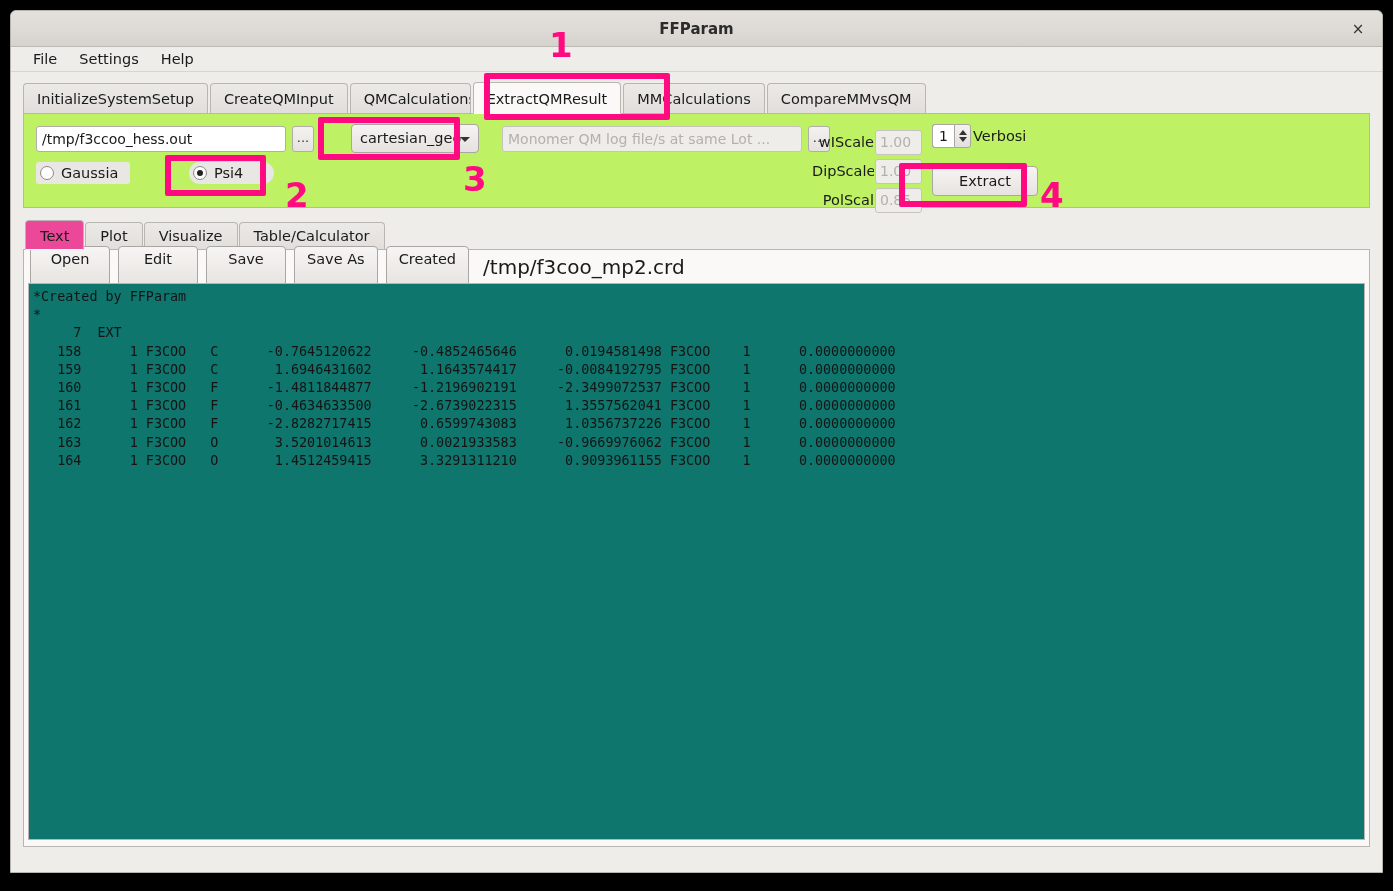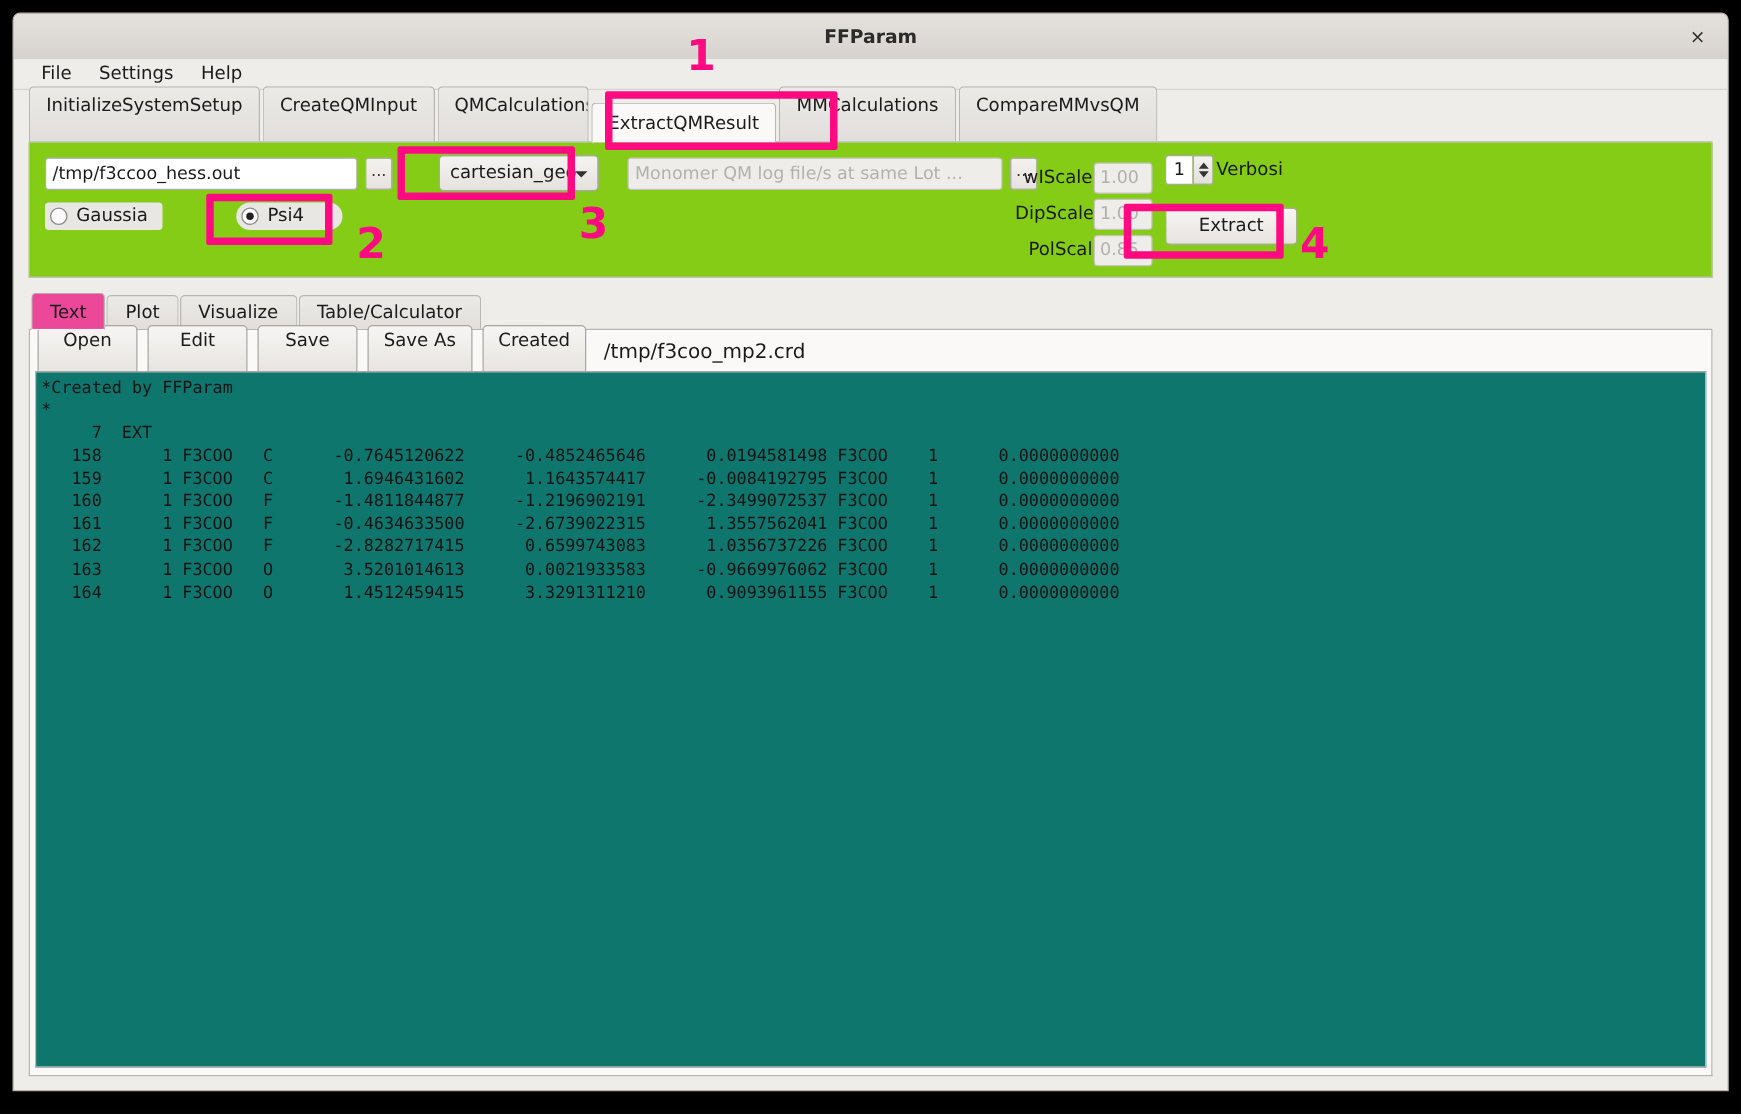--- a/index.html
+++ b/index.html
@@ -75,21 +75,21 @@
   
   #tabstrip {
     position: relative;
     height: 32px;
     margin: 10px 12px 0 12px;
     display: flex;
     align-items: flex-end;
     border-bottom: 1px solid #b9b6b2;
   }
   .mtab {
-    height: 44px;
+    height: 30px;
     line-height: 30px;
     padding: 0 13px;
     font-size: 14.5px;
     color: #1b1b1b;
     background: linear-gradient(to bottom, #eceae7, #e1dedb);
     border: 1px solid #b9b6b2;
     border-bottom: none;
     border-radius: 4px 4px 0 0;
     margin-right: 2px;
     cursor: pointer;
@@ -103,22 +103,22 @@
     position: relative;
     z-index: 3;
     margin-bottom: -1px;
     border-bottom: 1px solid #faf9f7;
   }
   .mtab.clip { max-width: 121px; }
 
   
   #toolpanel {
     margin: 0 12px;
-    height: 108px;
-    background: #84cc16;
+    height: 94px;
+    background: #bef264;
     border: 1px solid #b9b6b2;
     border-top: none;
     position: relative;
   }
 
   .row1 { position: absolute; left: 12px; top: 10px; display: flex; align-items: center; }
   .row2 { position: absolute; left: 12px; top: 48px; display: flex; align-items: center; }
 
   .pathfield {
     width: 250px; height: 26px;
@@ -347,21 +347,21 @@
     padding: 0 12px;
     background: linear-gradient(to bottom, #f7f5f3, #e6e3e0);
     border: 1px solid #a9a6a3;
     border-radius: 4px;
     font-size: 14.5px;
     color: #1a1a1a;
     text-align: center;
     cursor: pointer;
   }
   #curfile {
-    font-size: 16px;
+    font-size: 20px;
     color: #1a1a1a;
     margin-left: 6px;
     white-space: nowrap;
   }
   #textarea {
     position: absolute;
     left: 4px; right: 4px; top: 33px; bottom: 6px;
     background: #0f766e;
     border: 1px solid #b9b6b2;
     overflow: hidden;

